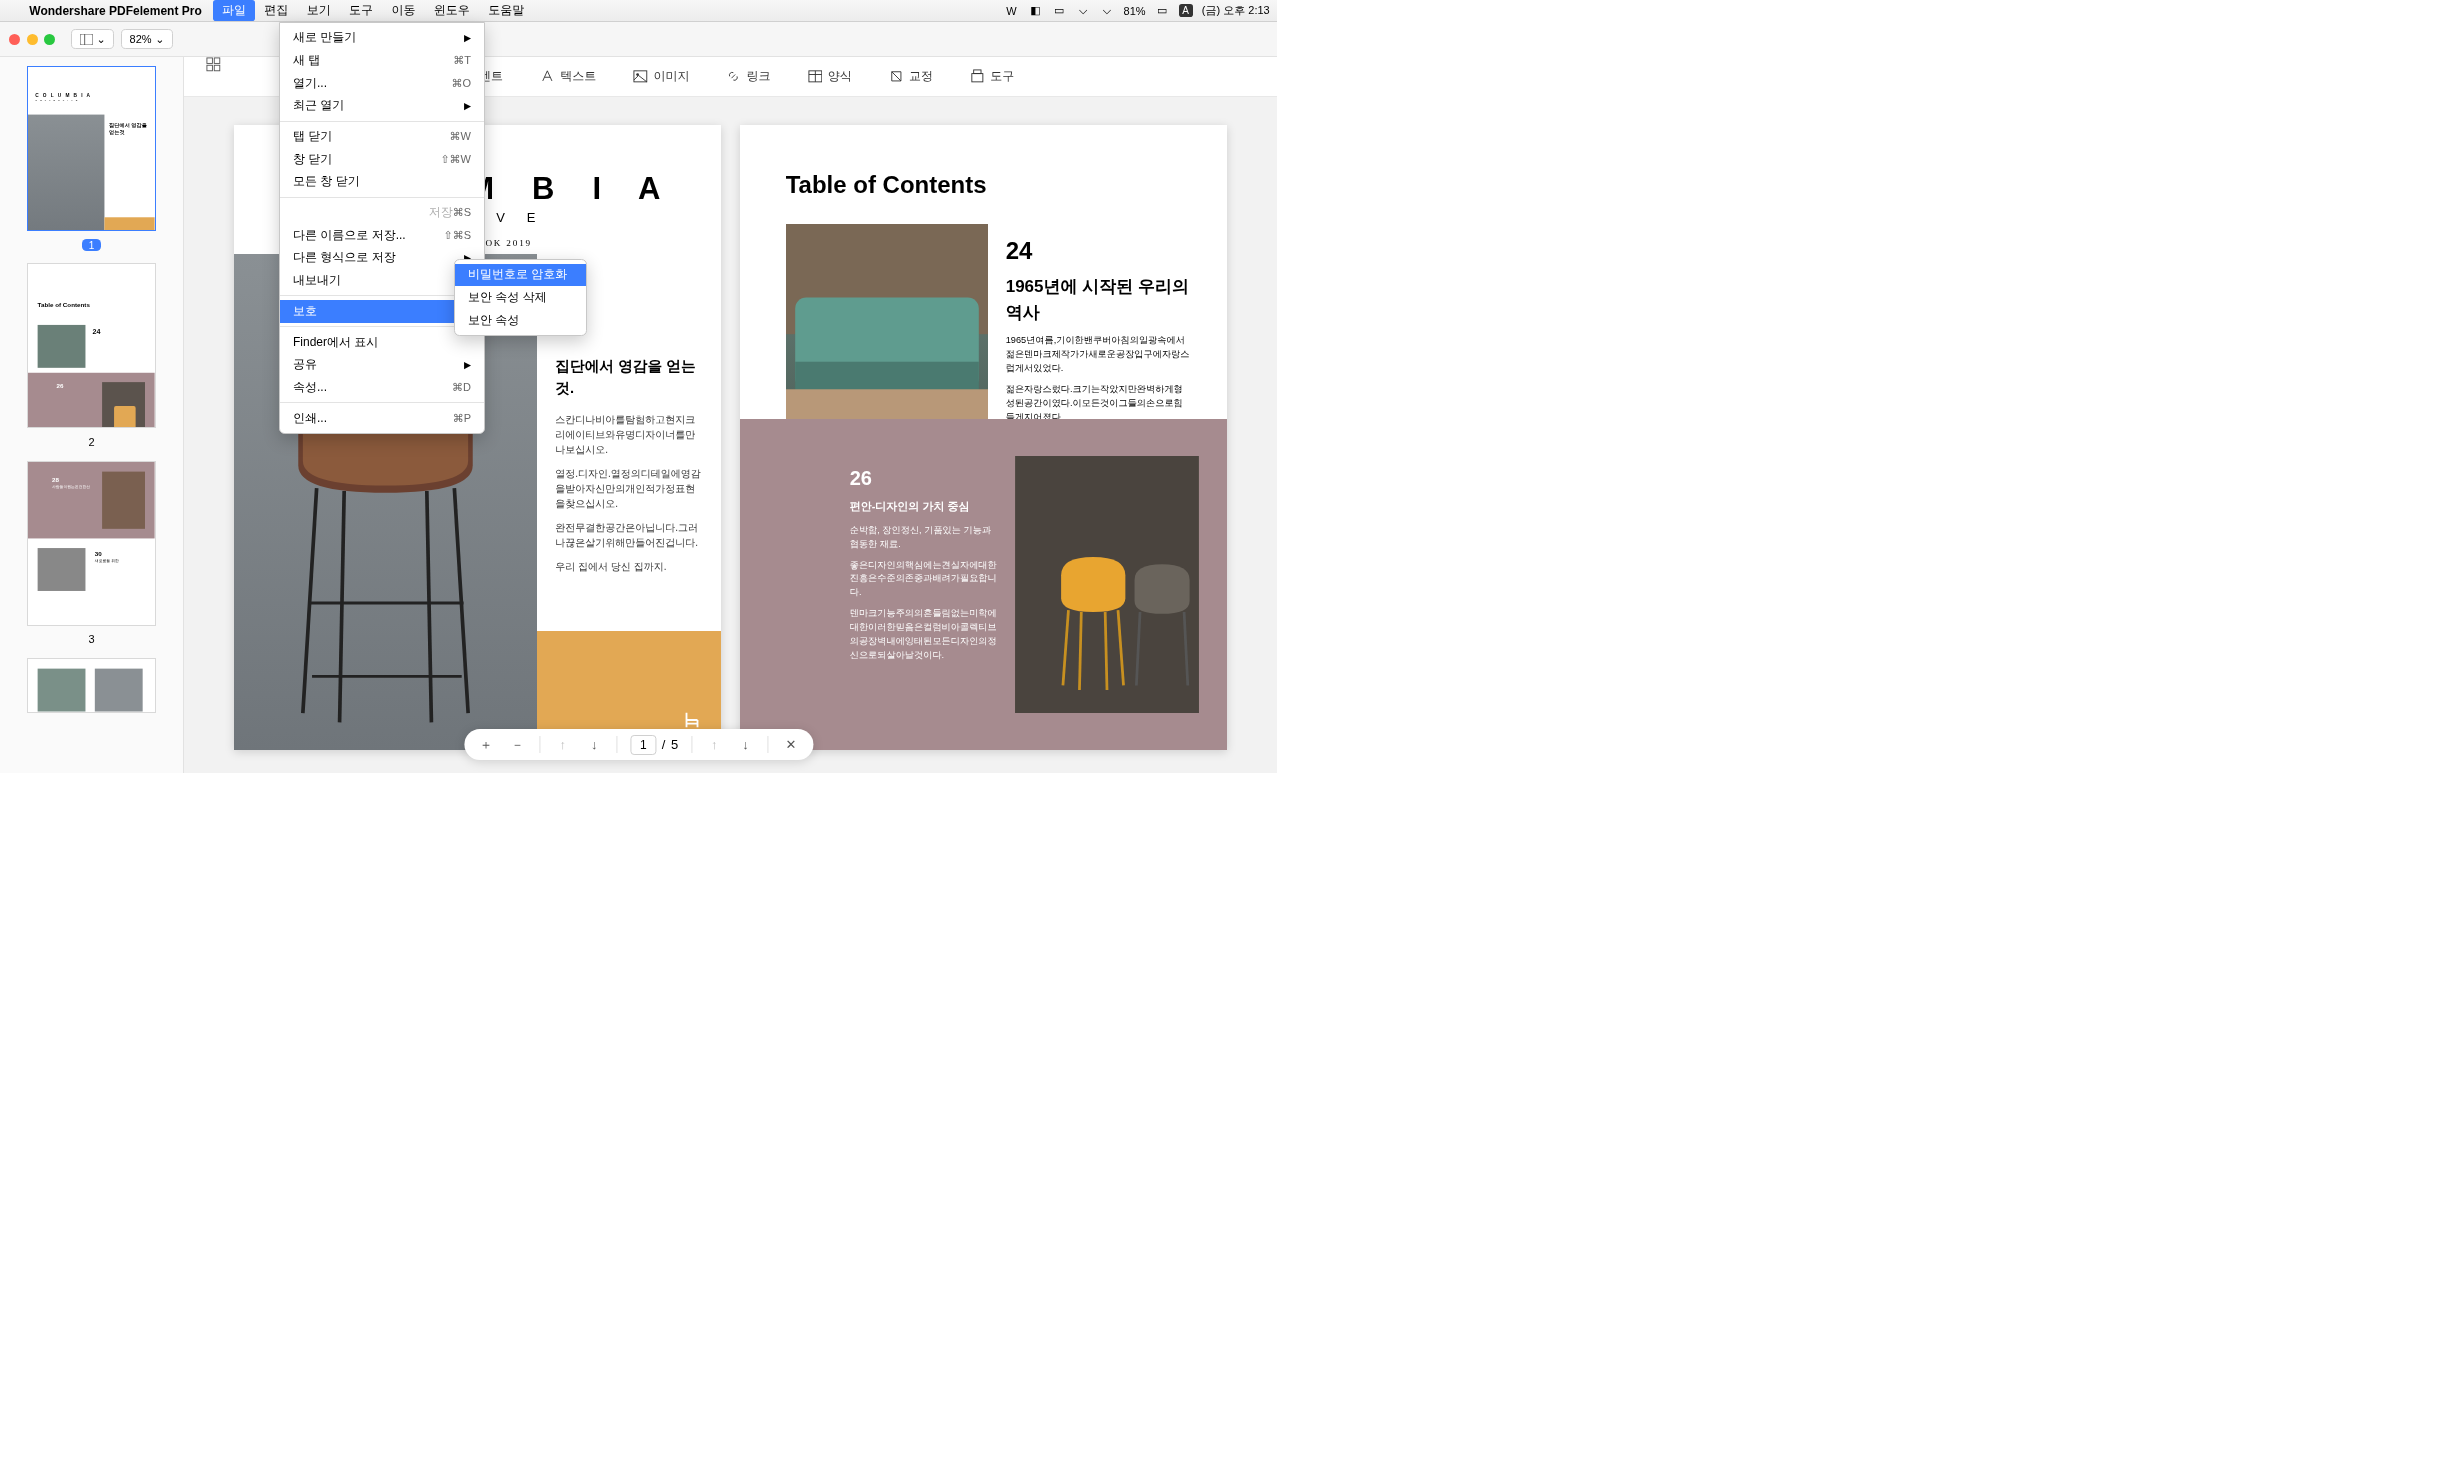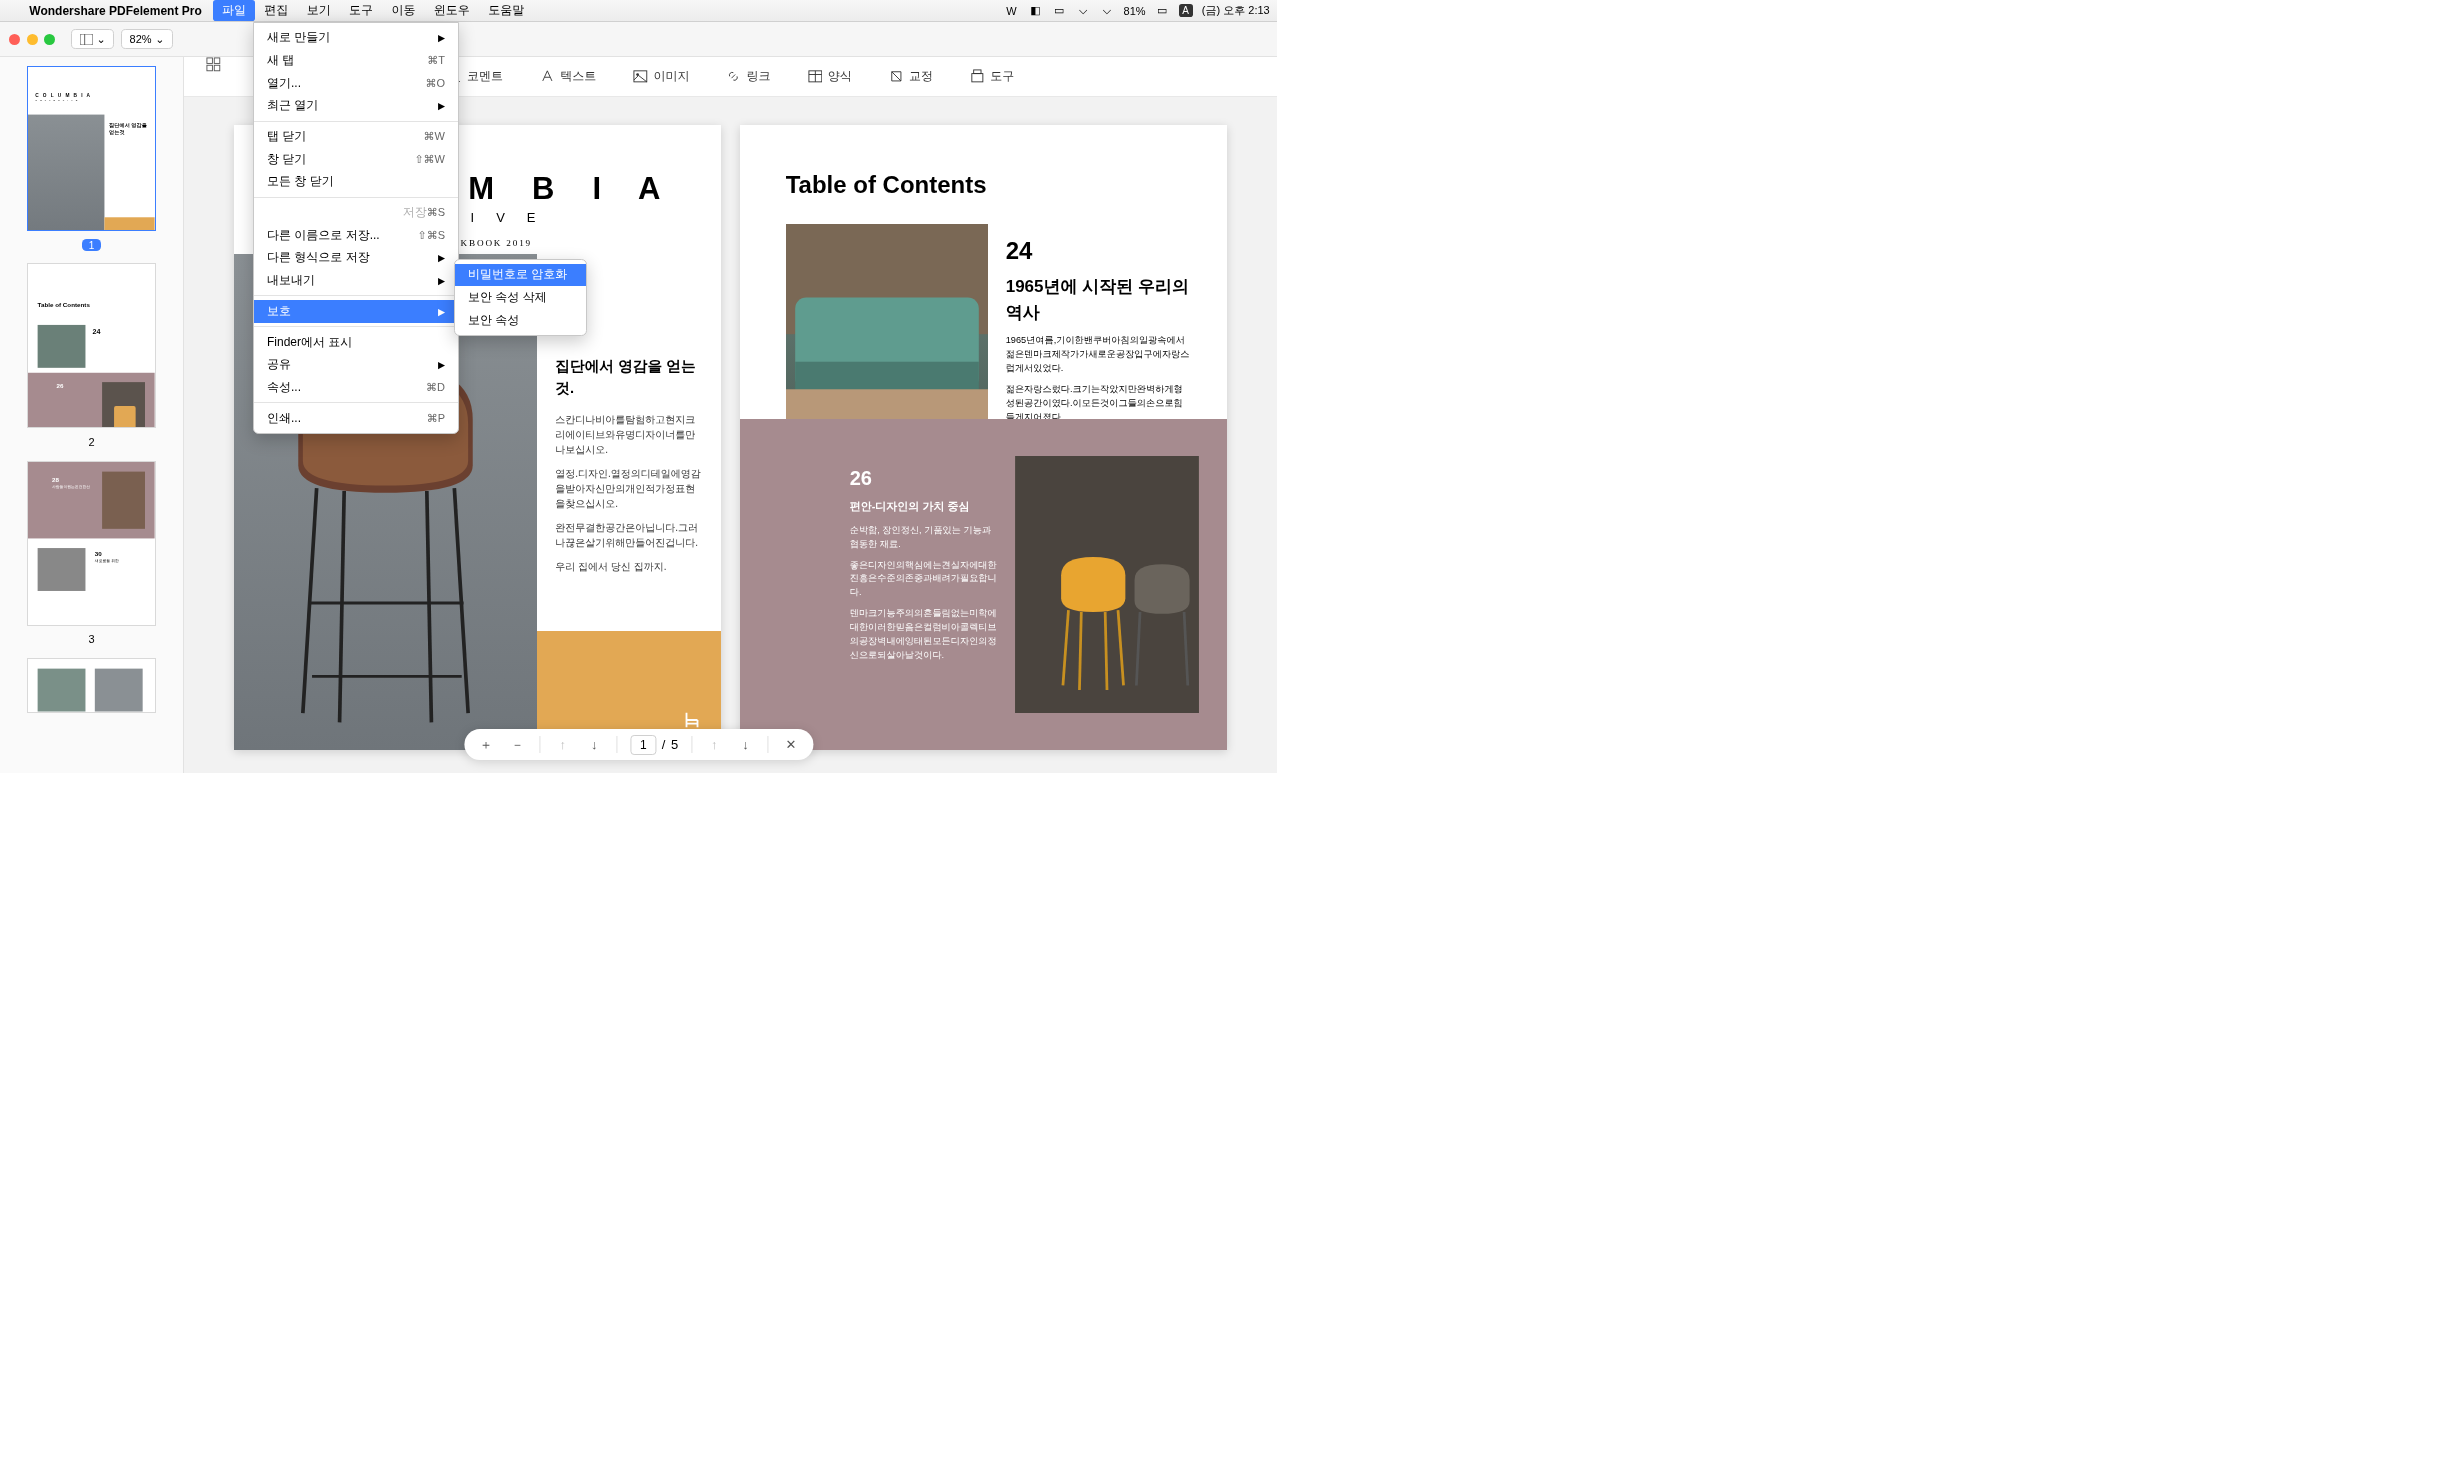--- a/index.html
+++ b/index.html
@@ -15,21 +15,21 @@
 .menubar .right .ic { width: 14.7px; height: 14.7px; display: inline-flex; align-items: center; justify-content: center; }
 
 
 .titlebar { height: 35px; background: #f6f6f6; border-bottom: 0.9px solid #e2e2e2; display: flex; align-items: center; padding: 0 9.2px; gap: 7.3px; }
 .traffic { display: flex; gap: 6.4px; margin-right: 9.2px; }
 .traffic span { width: 11px; height: 11px; border-radius: 50%; display: block; }
 .tr-red { background: #ff5f57; } .tr-yel { background: #febc2e; } .tr-grn { background: #28c840; }
 .tb-btn { border: 0.9px solid #d0d0d0; border-radius: 4.6px; padding: 2.8px 7.3px; font-size: 11px; background: #fff; display: flex; align-items: center; gap: 3.7px; }
 
 
-.dropdown { position: absolute; top: 22px; left: 253px; width: 206px; background: #fff; border: 0.9px solid #c8c8c8; border-radius: 0 0 5.5px 5.5px; box-shadow: 0 5.5px 16.5px rgba(0,0,0,.2); font-size: 12px; padding: 3.7px 0; z-index: 100; }
+.dropdown { position: absolute; top: 22px; left: 279px; width: 206px; background: #fff; border: 0.9px solid #c8c8c8; border-radius: 0 0 5.5px 5.5px; box-shadow: 0 5.5px 16.5px rgba(0,0,0,.2); font-size: 12px; padding: 3.7px 0; z-index: 100; }
 .dropdown .mi { display: flex; align-items: center; justify-content: space-between; padding: 2.8px 13px; cursor: default; }
 .dropdown .mi.disabled { color: #b0b0b0; justify-content: flex-end; }
 .dropdown .mi.hl { background: #3b7eff; color: #ffffff; }
 .dropdown .sep { height: 0.9px; background: #e3e3e3; margin: 3.7px 0; }
 .dropdown .arrow { font-size: 9.2px; }
 .dropdown .sc { font-size: 11px; color: #666; }
 
 .submenu { position: absolute; top: 259px; left: 454px; width: 133px; background: #fff; border: 0.9px solid #c8c8c8; border-radius: 5.5px; box-shadow: 0 5.5px 16.5px rgba(0,0,0,.2); font-size: 12px; padding: 3.7px 0; z-index: 101; }
 .submenu .mi { padding: 2.8px 13px; }
 .submenu .mi.hl { background: #3b7eff; color: #ffffff; }

